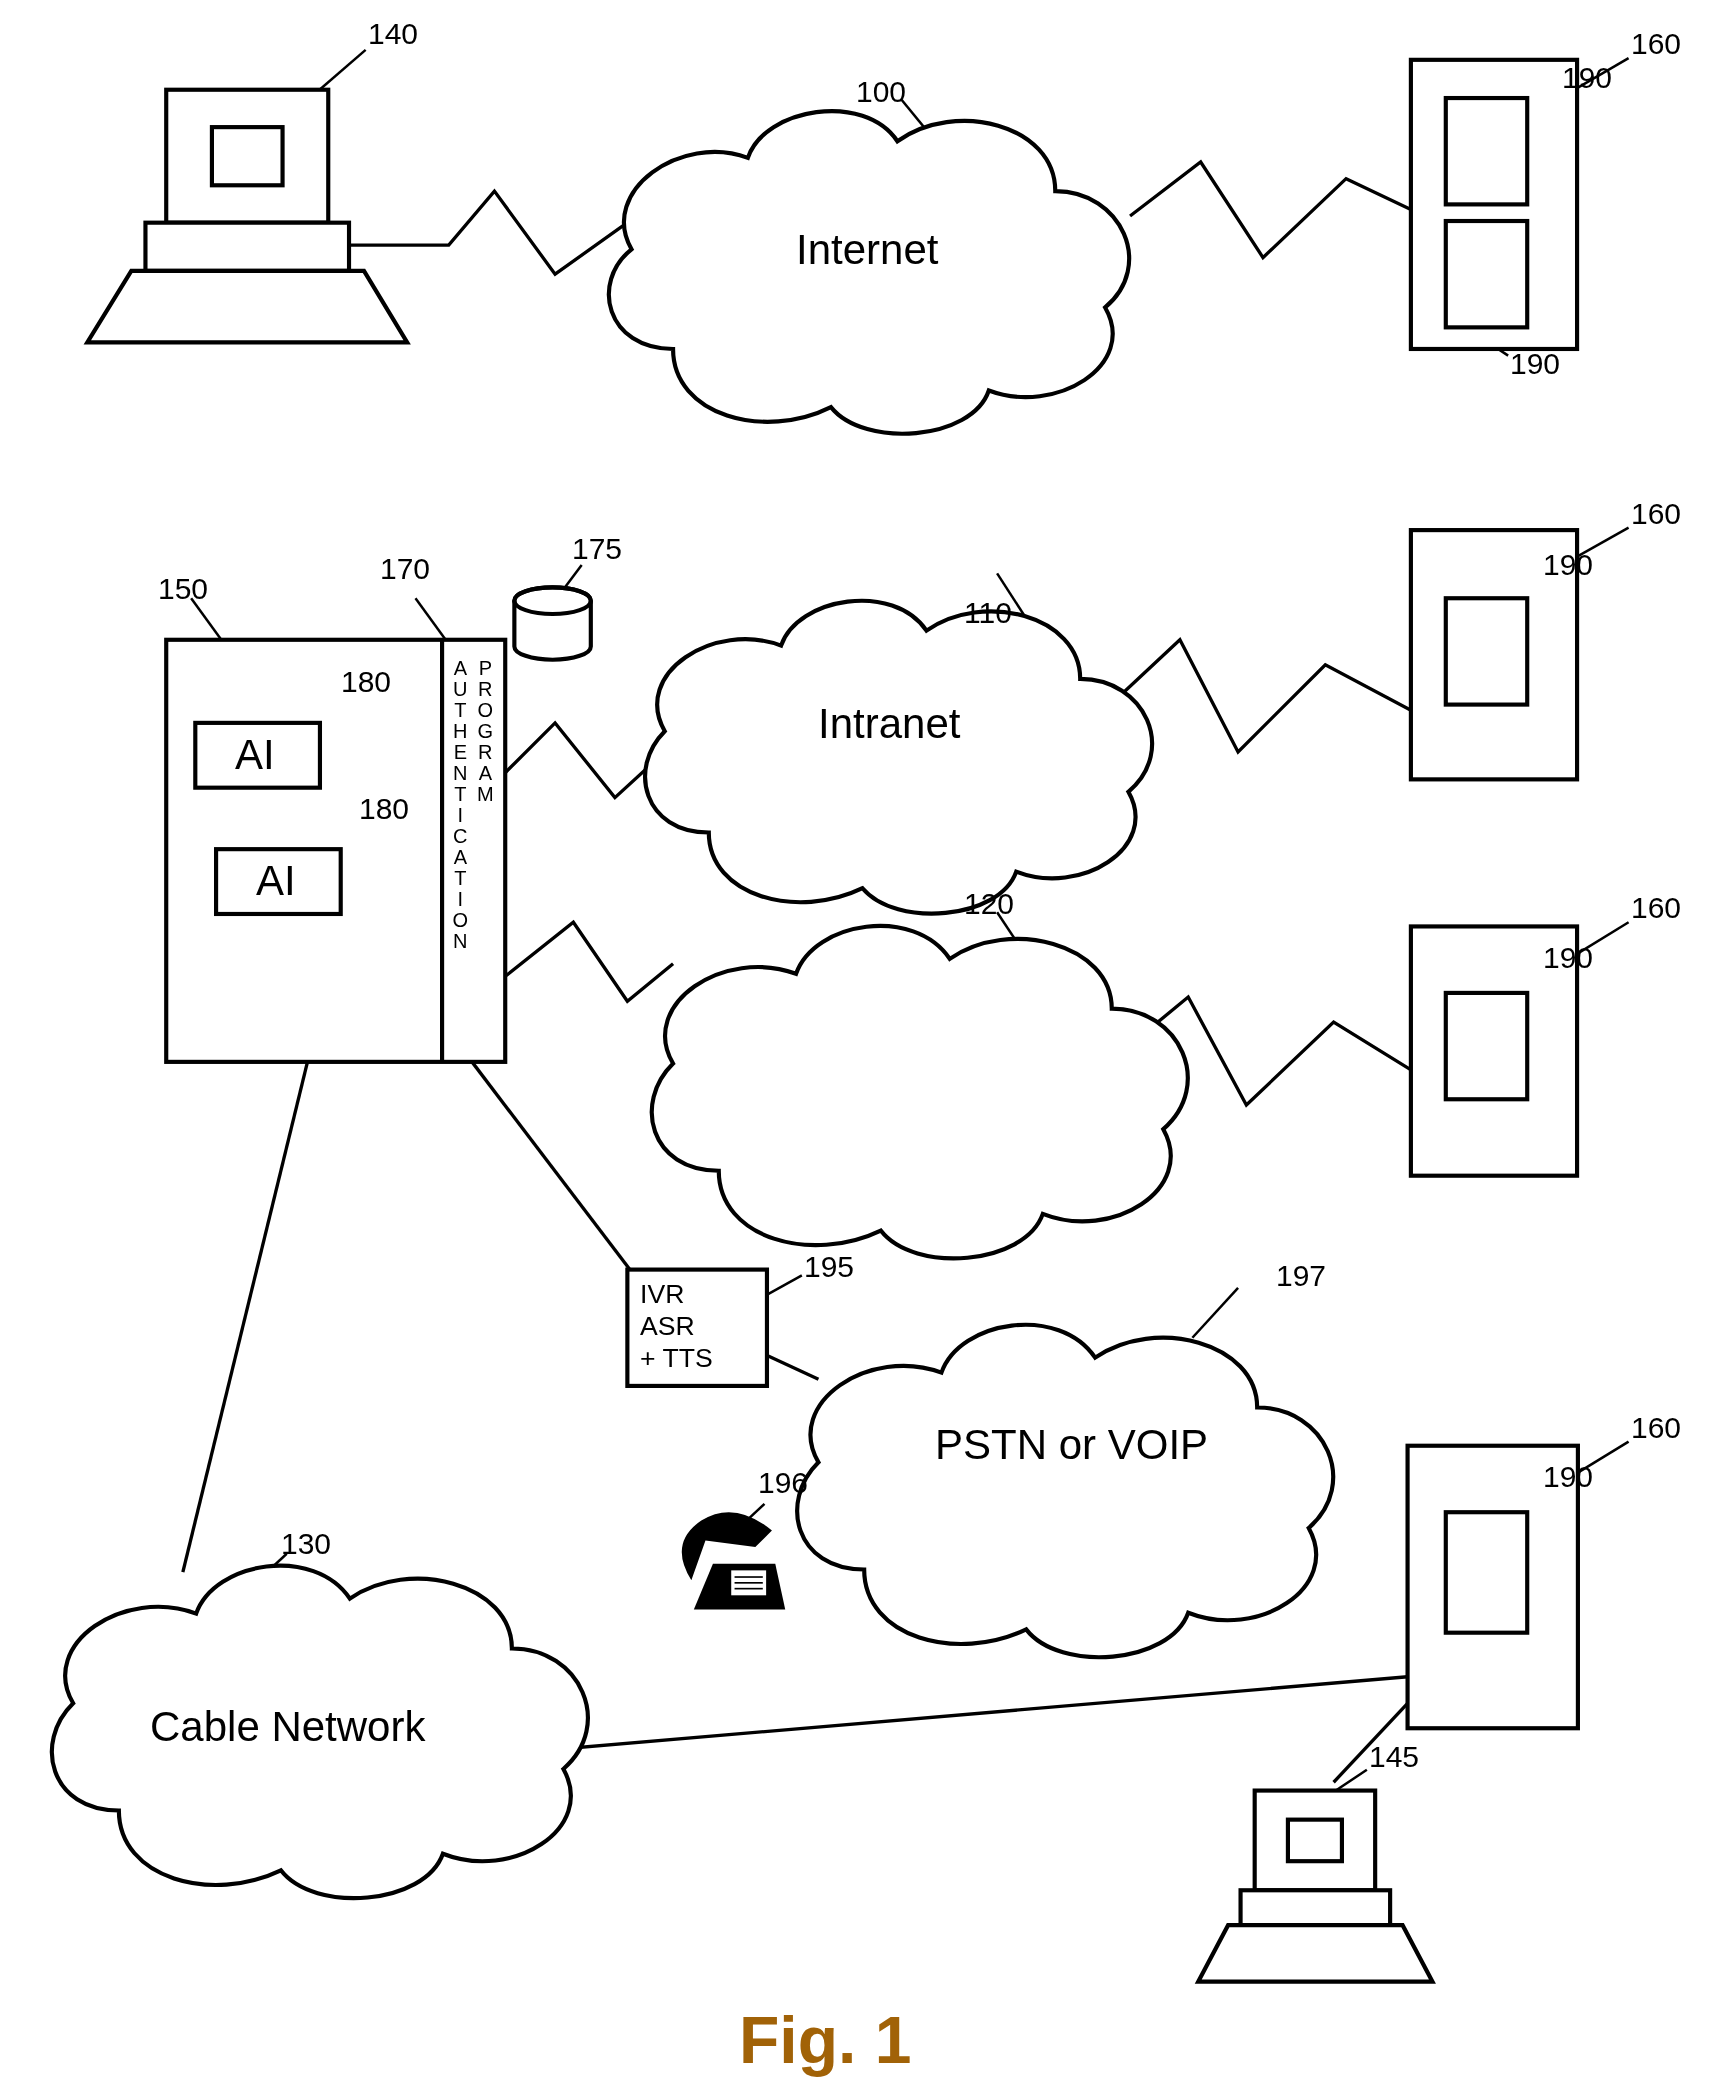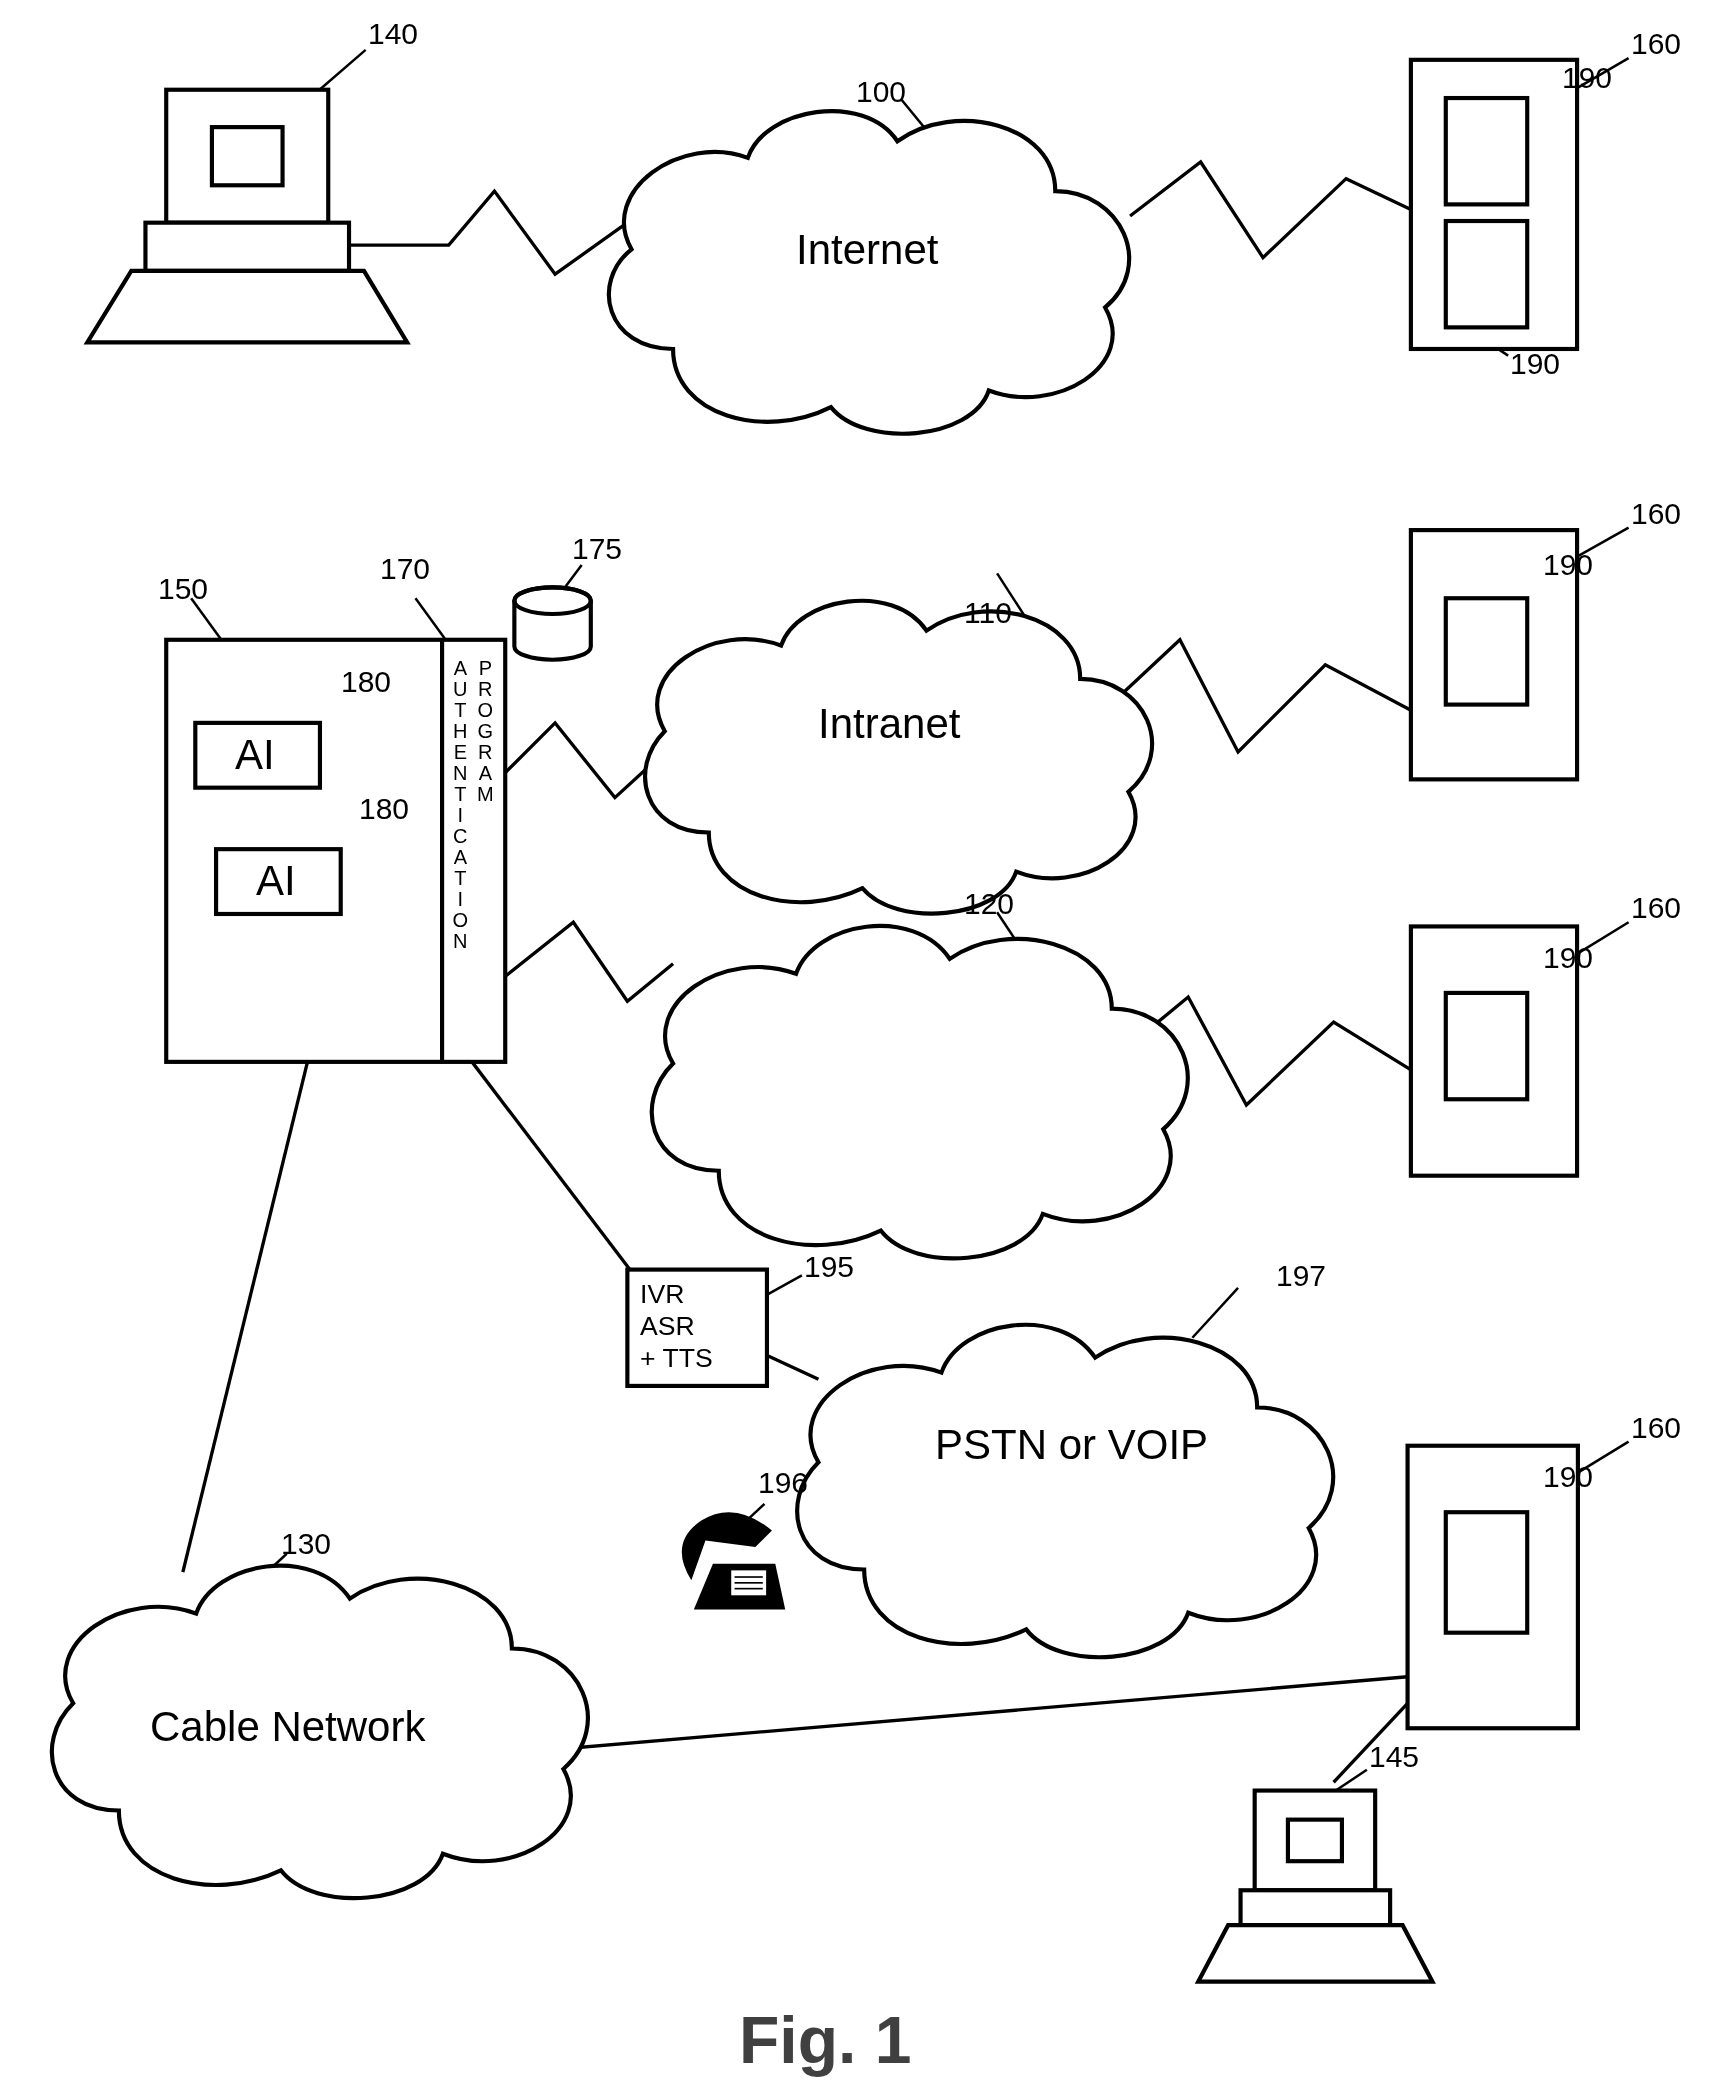--- a/index.html
+++ b/index.html
@@ -43,21 +43,21 @@
     position: absolute;
     font-size: 26.6px;
     color: #000;
     line-height: 1.2;
     text-align: left;
   }
   .fig {
     position: absolute;
     font-size: 66px;
     font-weight: bold;
-    color: #404040;
+    color: #a16207;
   }
   svg.overlay {
     position: absolute;
     left: 0;
     top: 0;
     width: 1730px;
     height: 2093px;
     overflow: visible;
   }
   svg .thick { stroke: #000; stroke-width: 5; fill: none; }

